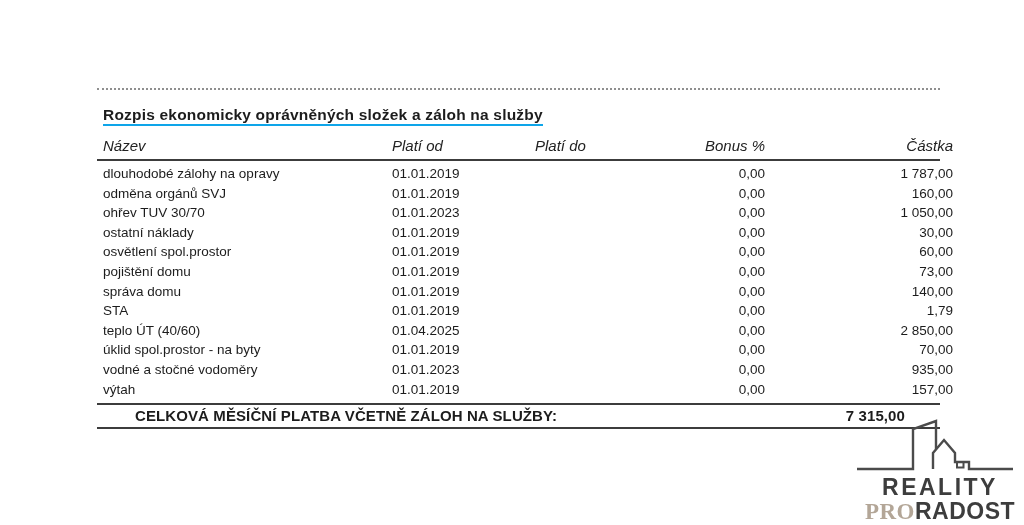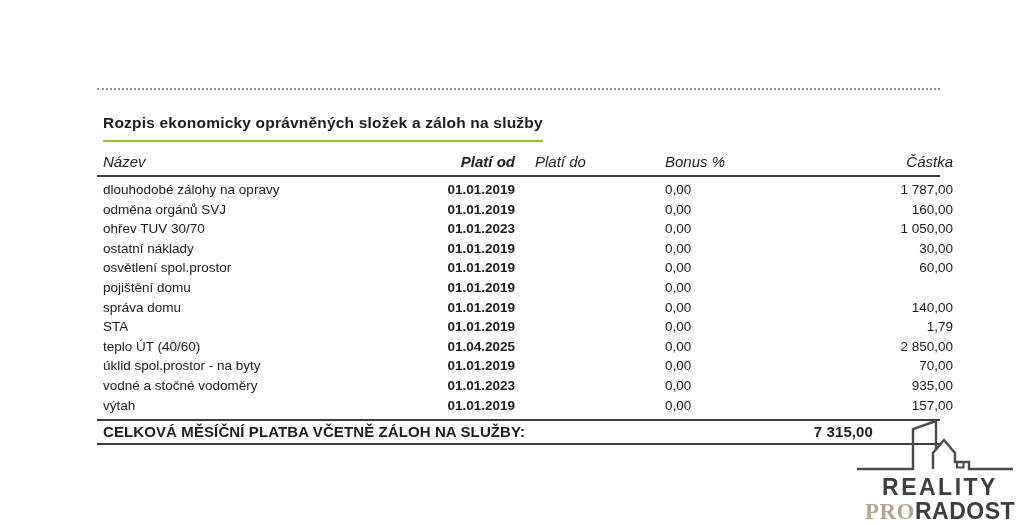--- a/index.html
+++ b/index.html
@@ -20,38 +20,38 @@
   }
 
   .dotted-divider {
     margin-top: 88px;
     border-top: 2px dotted #8f8f8f;
     height: 0;
   }
 
   .doc-title {
     display: inline-block;
-    margin: 24px 0 0 6px;
+    margin: 16px 0 0 6px;
     font-size: 15.5px;
     font-weight: bold;
     line-height: 18px;
-    border-bottom: 2px solid #84cc16;
-    padding-bottom: 8px;
+    border-bottom: 2px solid #0ea5e9;
+    padding-bottom: 0;
     letter-spacing: 0.2px;
   }
 
   .grid {
     display: grid;
     grid-template-columns: 275px 123px 110px 100px 168px;
     gap: 20px;
   }
   .cell-name   { padding-left: 6px; text-align: left; }
-  .cell-from   { text-align: right; font-weight: bold; }
+  .cell-from   { text-align: left; }
   .cell-to     { text-align: left; }
-  .cell-bonus  { }
+  .cell-bonus  { text-align: right; }
   .cell-amount { text-align: right; }
 
   .thead {
     margin-top: 11px;
     font-style: italic;
     font-size: 15px;
     line-height: 18px;
     color: #222222;
   }
   .thead-line {
@@ -68,20 +68,21 @@
     border-top: 2px solid #3c3c3c;
     height: 0;
   }
   .total-row {
     display: grid;
     grid-template-columns: 608px 168px;
     font-weight: bold;
     font-size: 15px;
     line-height: 22px;
     letter-spacing: 0.1px;
+    margin-left: 32px;
   }
   .total-label { padding-left: 6px; }
   .total-amount { text-align: right; }
   .total-line-bottom {
     border-top: 2px solid #3c3c3c;
     height: 0;
   }
 
   .logo {
     position: absolute;
@@ -164,20 +165,21 @@
         <span class="cell-from">01.01.2019</span>
         <span class="cell-to"></span>
         <span class="cell-bonus">0,00</span>
         <span class="cell-amount">60,00</span>
       </div>
         <div class="grid trow">
         <span class="cell-name">pojištění domu</span>
         <span class="cell-from">01.01.2019</span>
         <span class="cell-to"></span>
         <span class="cell-bonus">0,00</span>
+        <span class="cell-amount">73,00</span>
       </div>
         <div class="grid trow">
         <span class="cell-name">správa domu</span>
         <span class="cell-from">01.01.2019</span>
         <span class="cell-to"></span>
         <span class="cell-bonus">0,00</span>
         <span class="cell-amount">140,00</span>
       </div>
         <div class="grid trow">
         <span class="cell-name">STA</span>

